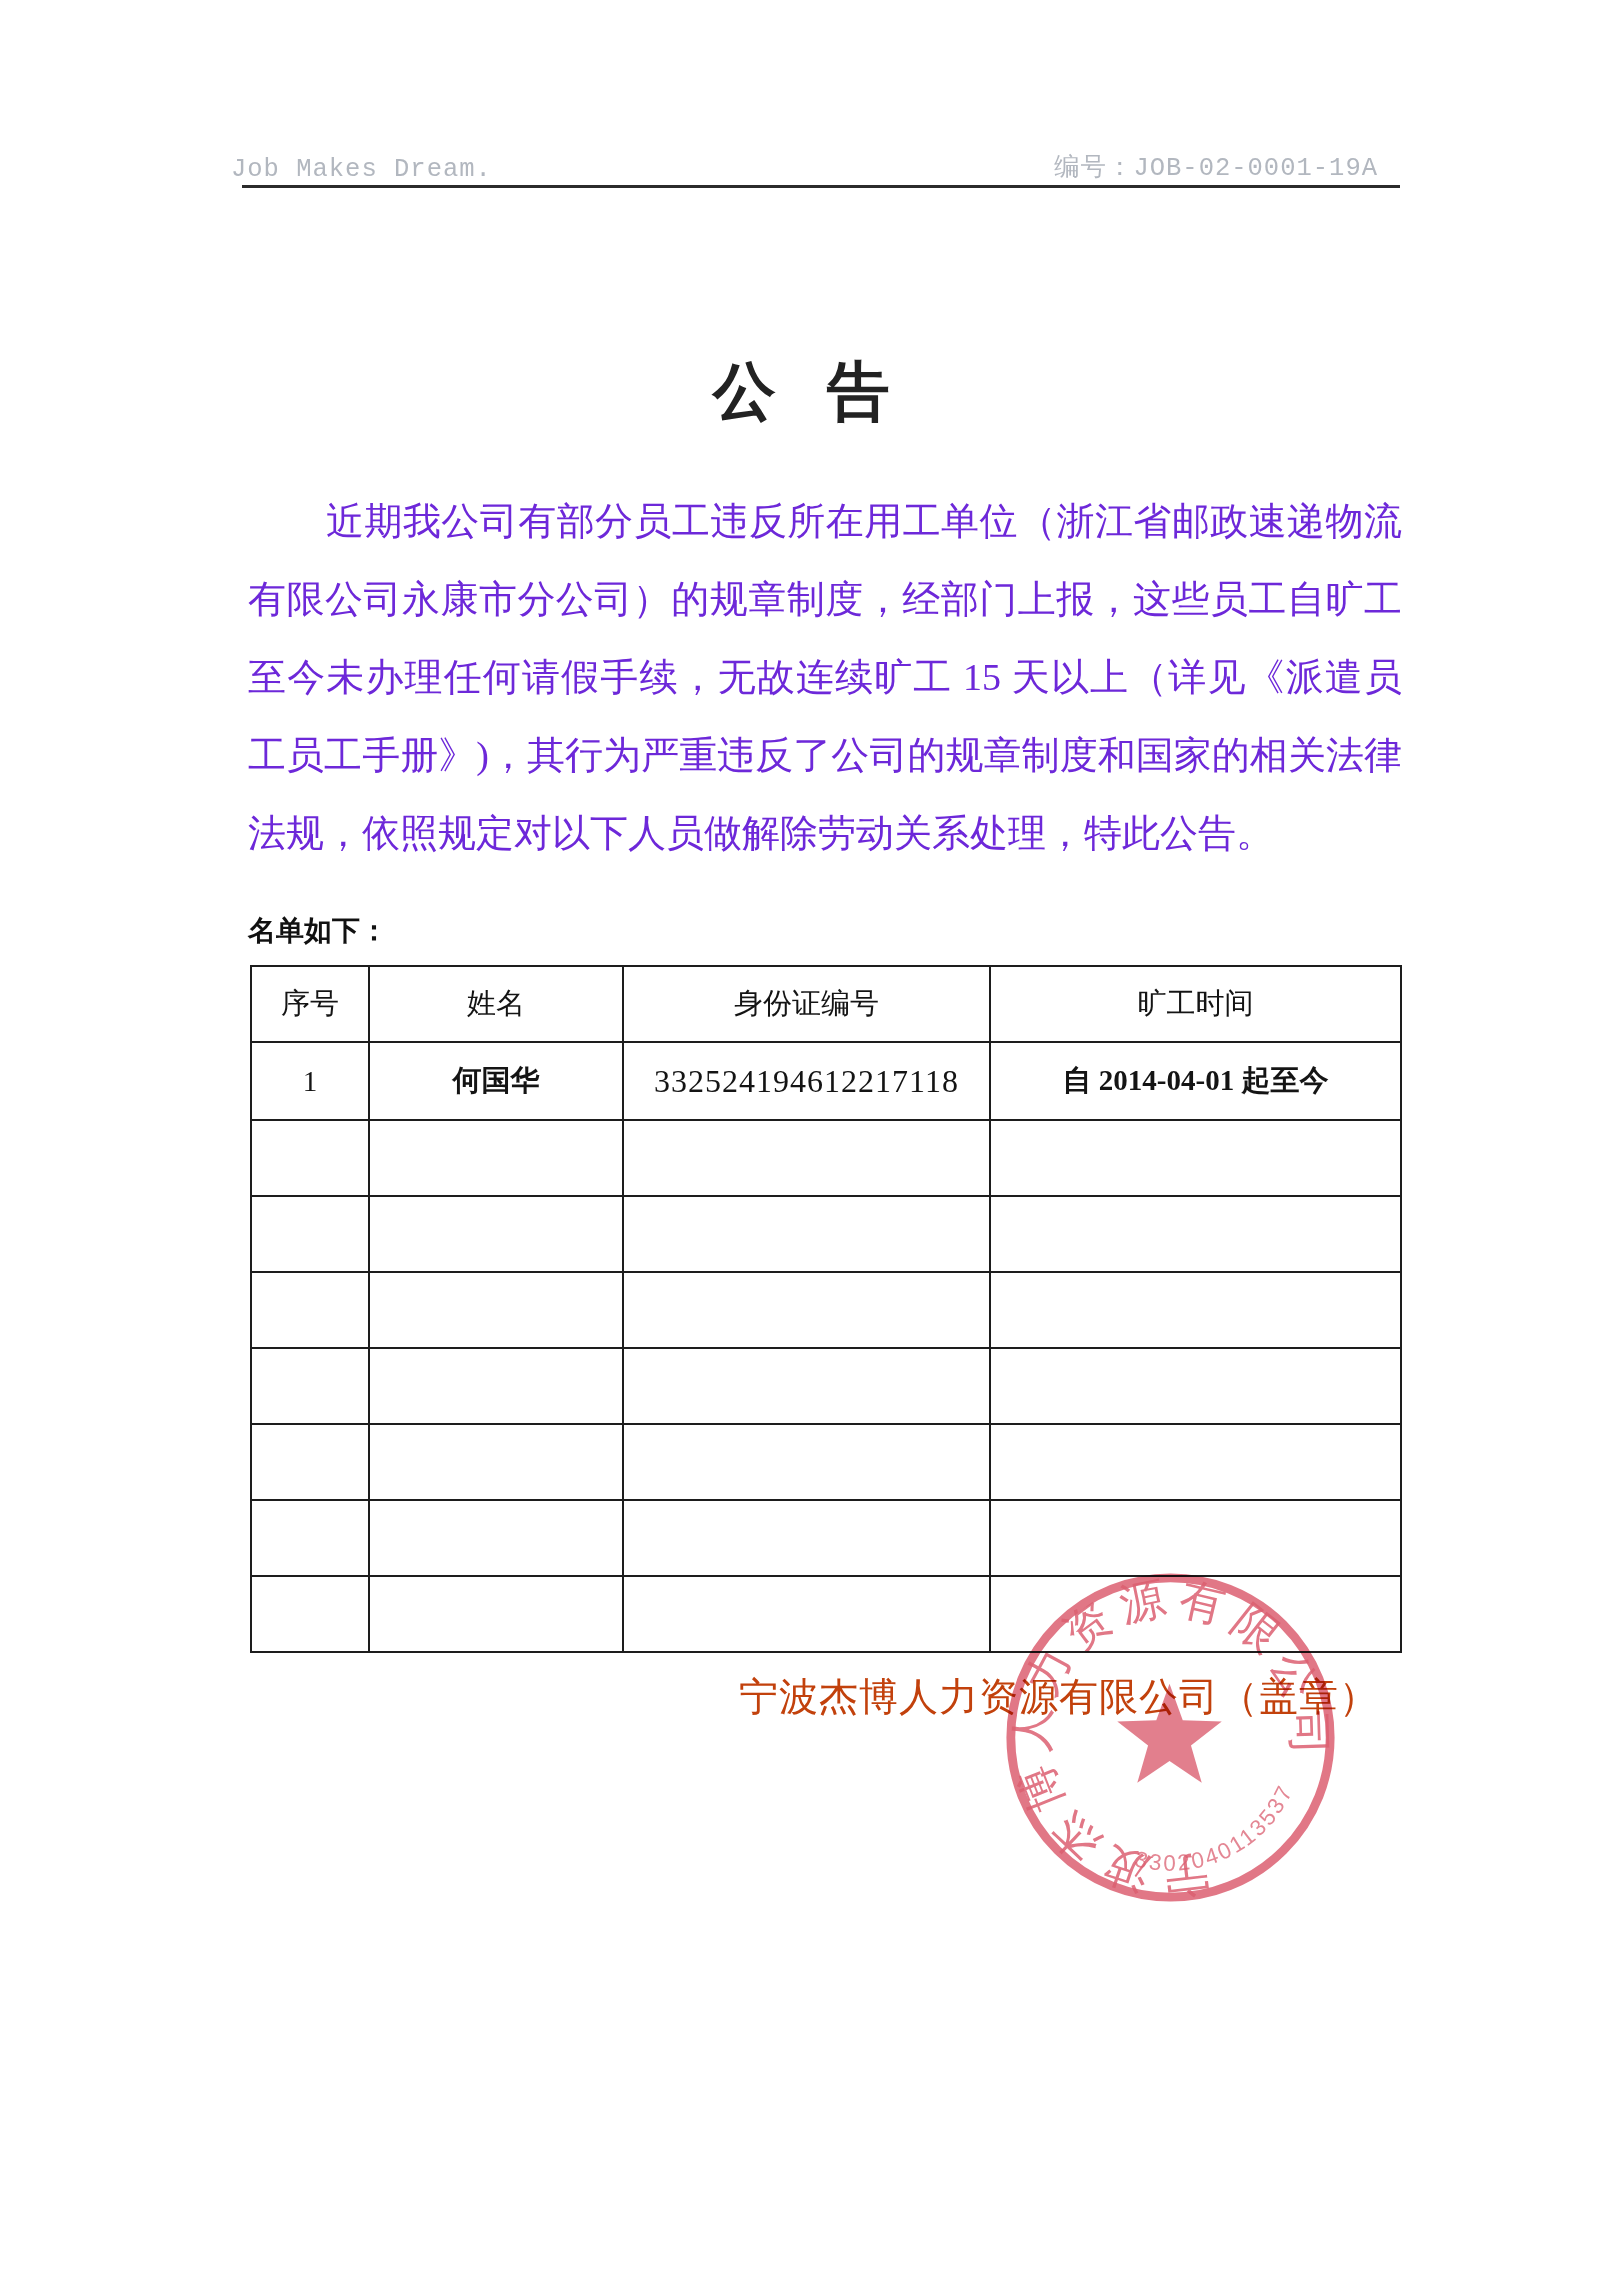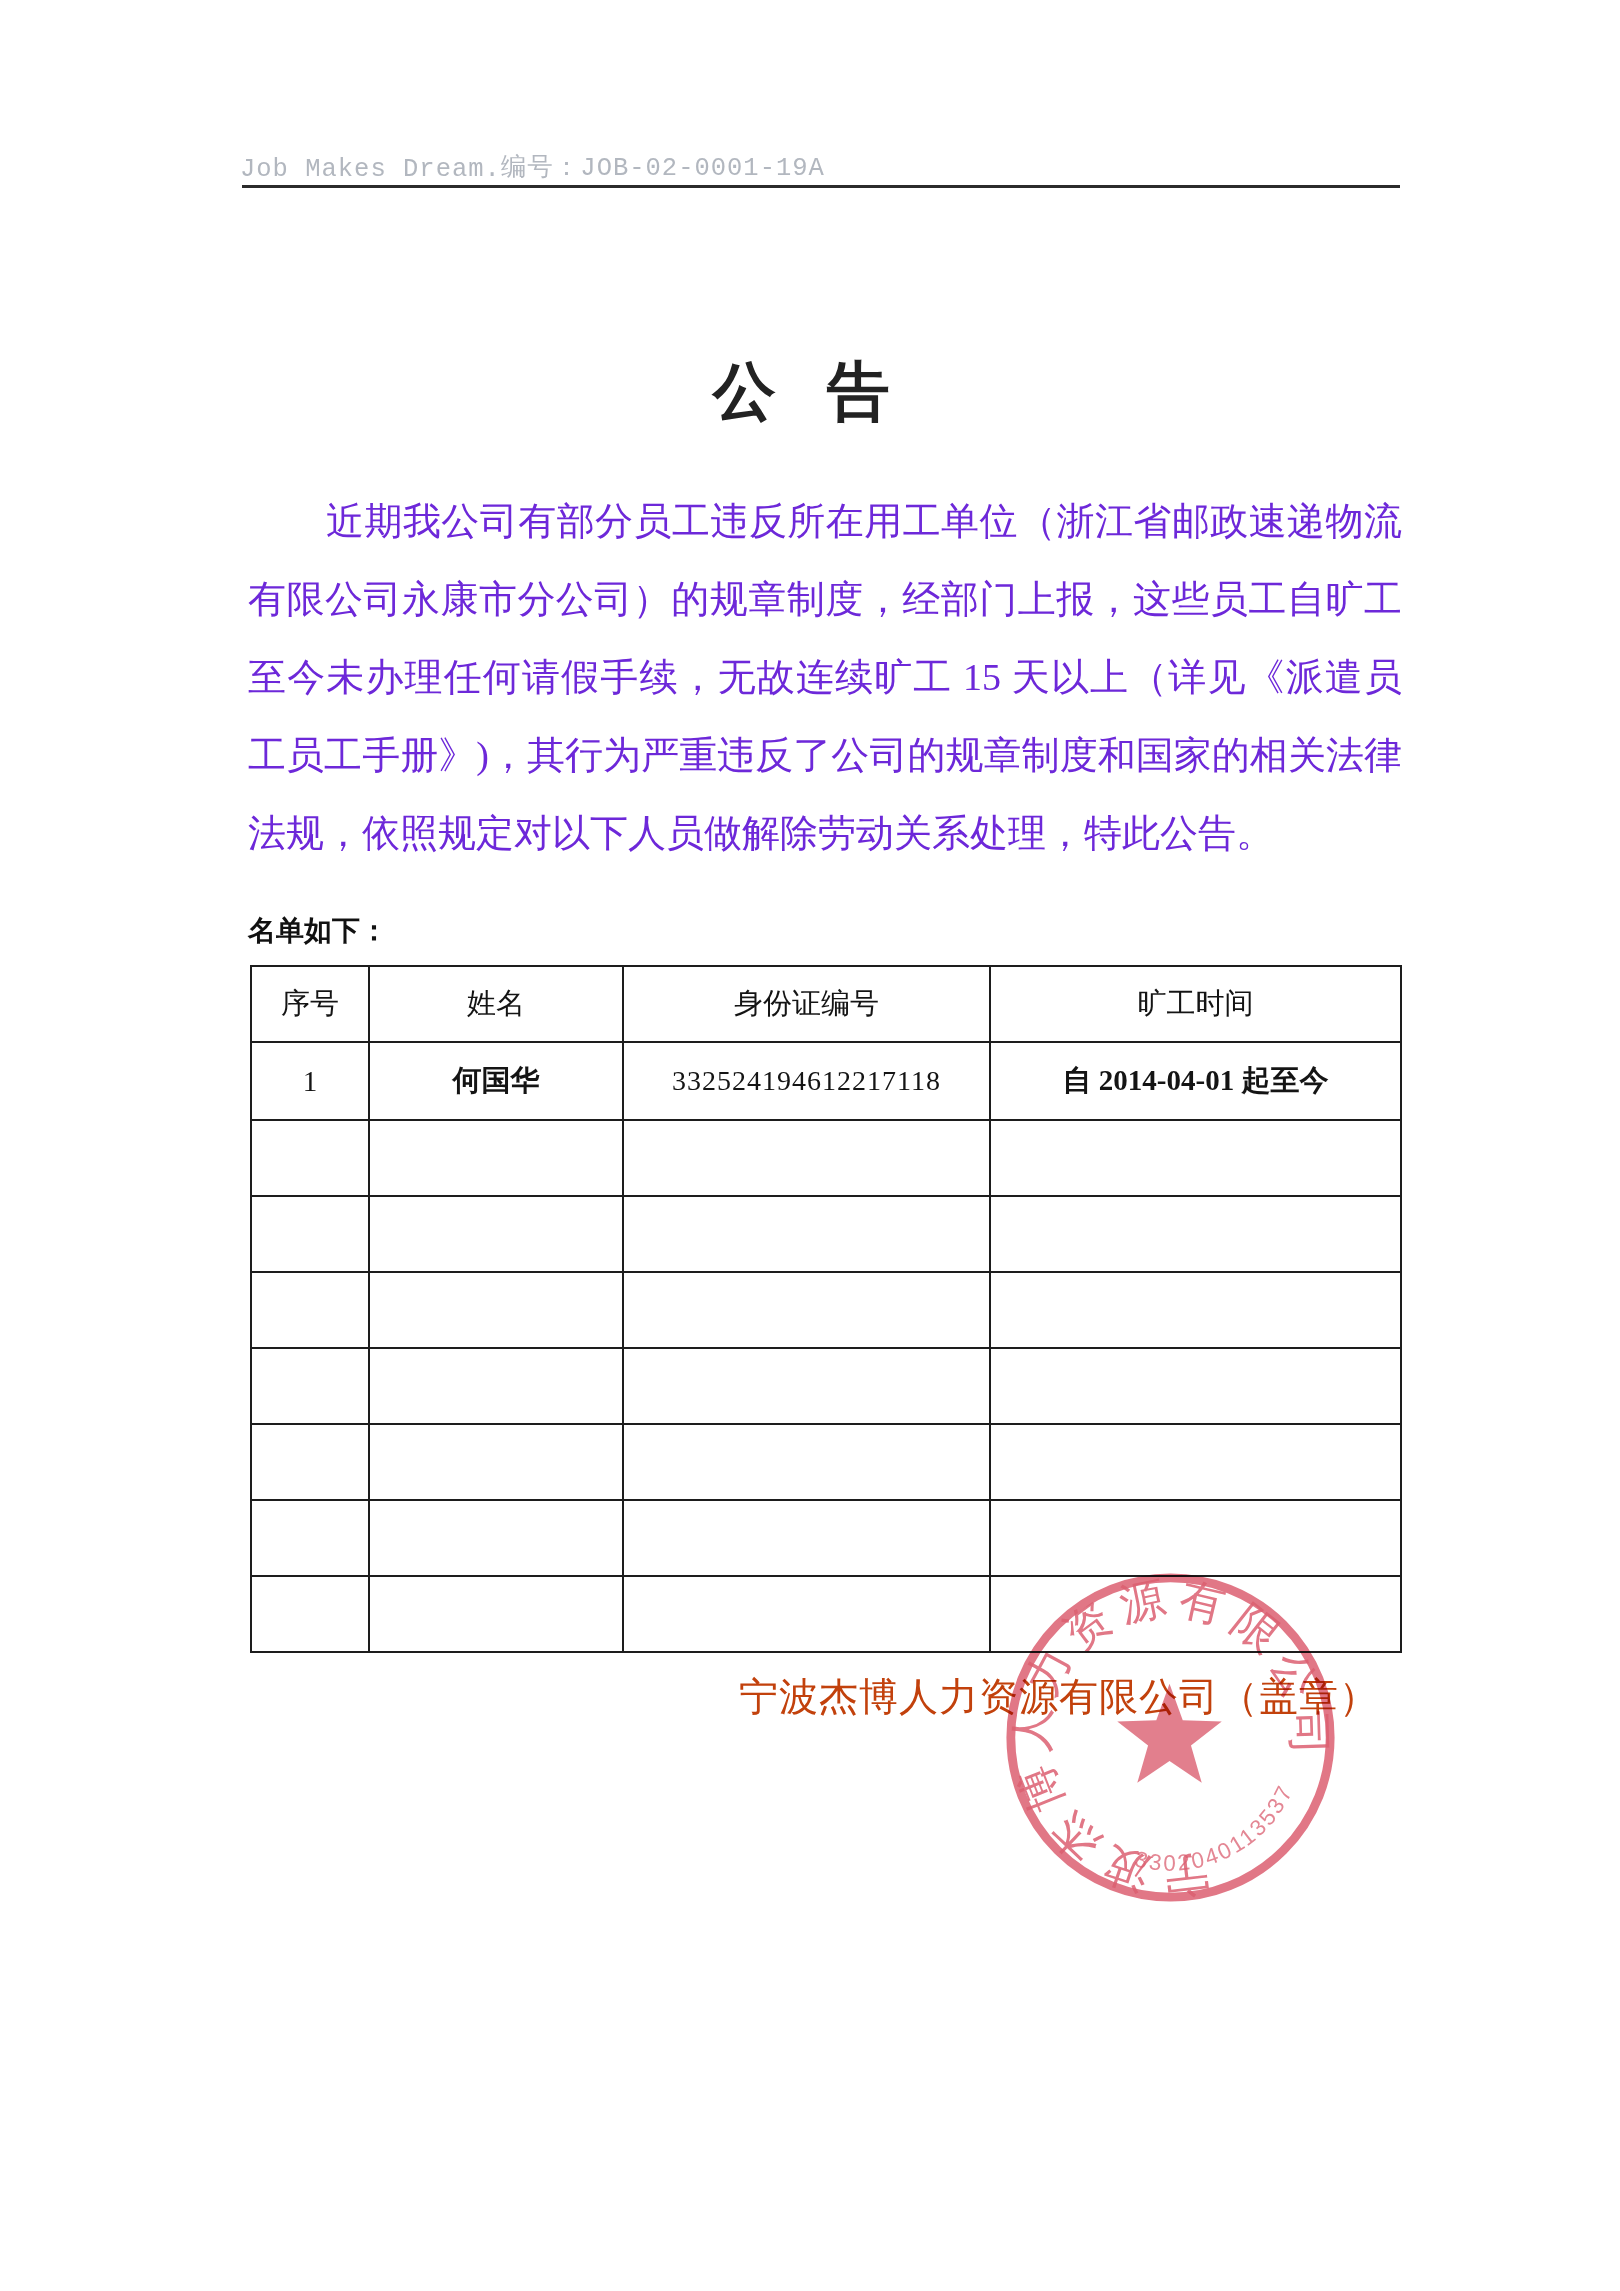--- a/index.html
+++ b/index.html
@@ -6,22 +6,22 @@
   .page{
     position:relative;
     width:1620px;height:2292px;
     background:#ffffff;
     overflow:hidden;
     font-family:"Liberation Serif","DejaVu Serif",serif;
     color:#161616;
   }
   
   .scan-header{
-    position:absolute;top:149px;left:240px;width:1147px;
-    display:flex;justify-content:flex-start;align-items:flex-end;
+    position:absolute;top:149px;left:231px;width:1147px;
+    display:flex;justify-content:space-between;align-items:flex-end;
     font-family:"Liberation Mono","DejaVu Sans Mono",monospace;
     font-size:25.5px;color:#b2b7bf;letter-spacing:1px;
   }
   .header-rule{
     position:absolute;top:185px;left:242px;width:1158px;height:2.9px;
     background:#2b2b2b;
   }
   
   .doc-title{
     position:absolute;top:314px;left:0;width:100%;
@@ -54,21 +54,21 @@
   .notice-table th,.notice-table td{
     border:2.9px solid #1d1d1d;
     text-align:center;vertical-align:middle;
     font-weight:normal;overflow:hidden;
     padding:16px;
   }
   .notice-table tr.hdr{height:76px;}
   .notice-table tr.data{height:78px;}
   .notice-table tr.empty{height:76px;}
   .notice-table .bold{font-weight:bold;}
-  .notice-table .idnum{font-size:28px;letter-spacing:1px;}
+  .notice-table .idnum{font-size:32px;letter-spacing:1px;}
   
   .sign-company{
     position:absolute;top:1670px;right:241px;
     font-size:39px;color:#c2410c;letter-spacing:1px;
   }
   .sign-date{
     position:absolute;top:1762px;right:282px;
     font-size:39px;color:#181818;letter-spacing:2px;
   }
   

